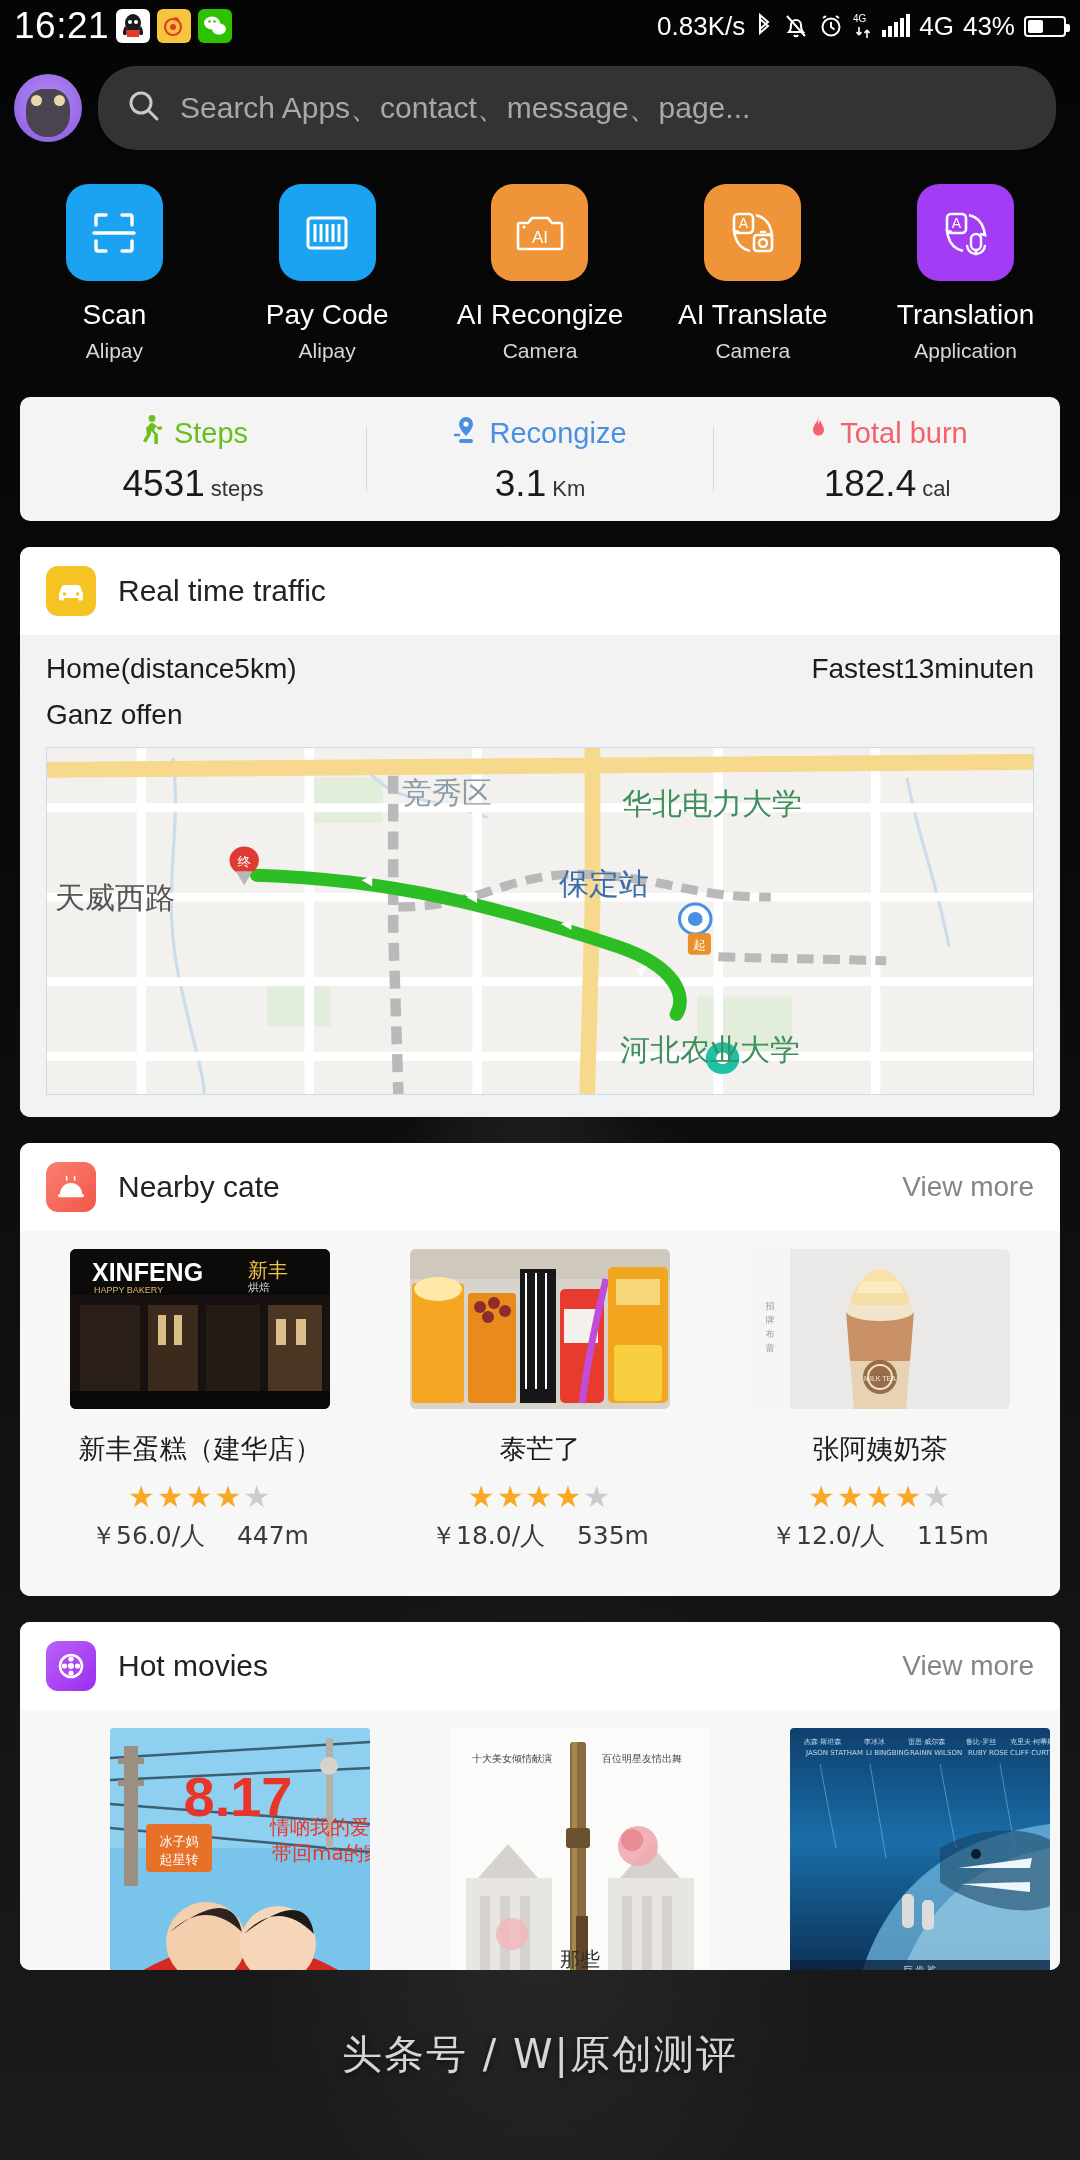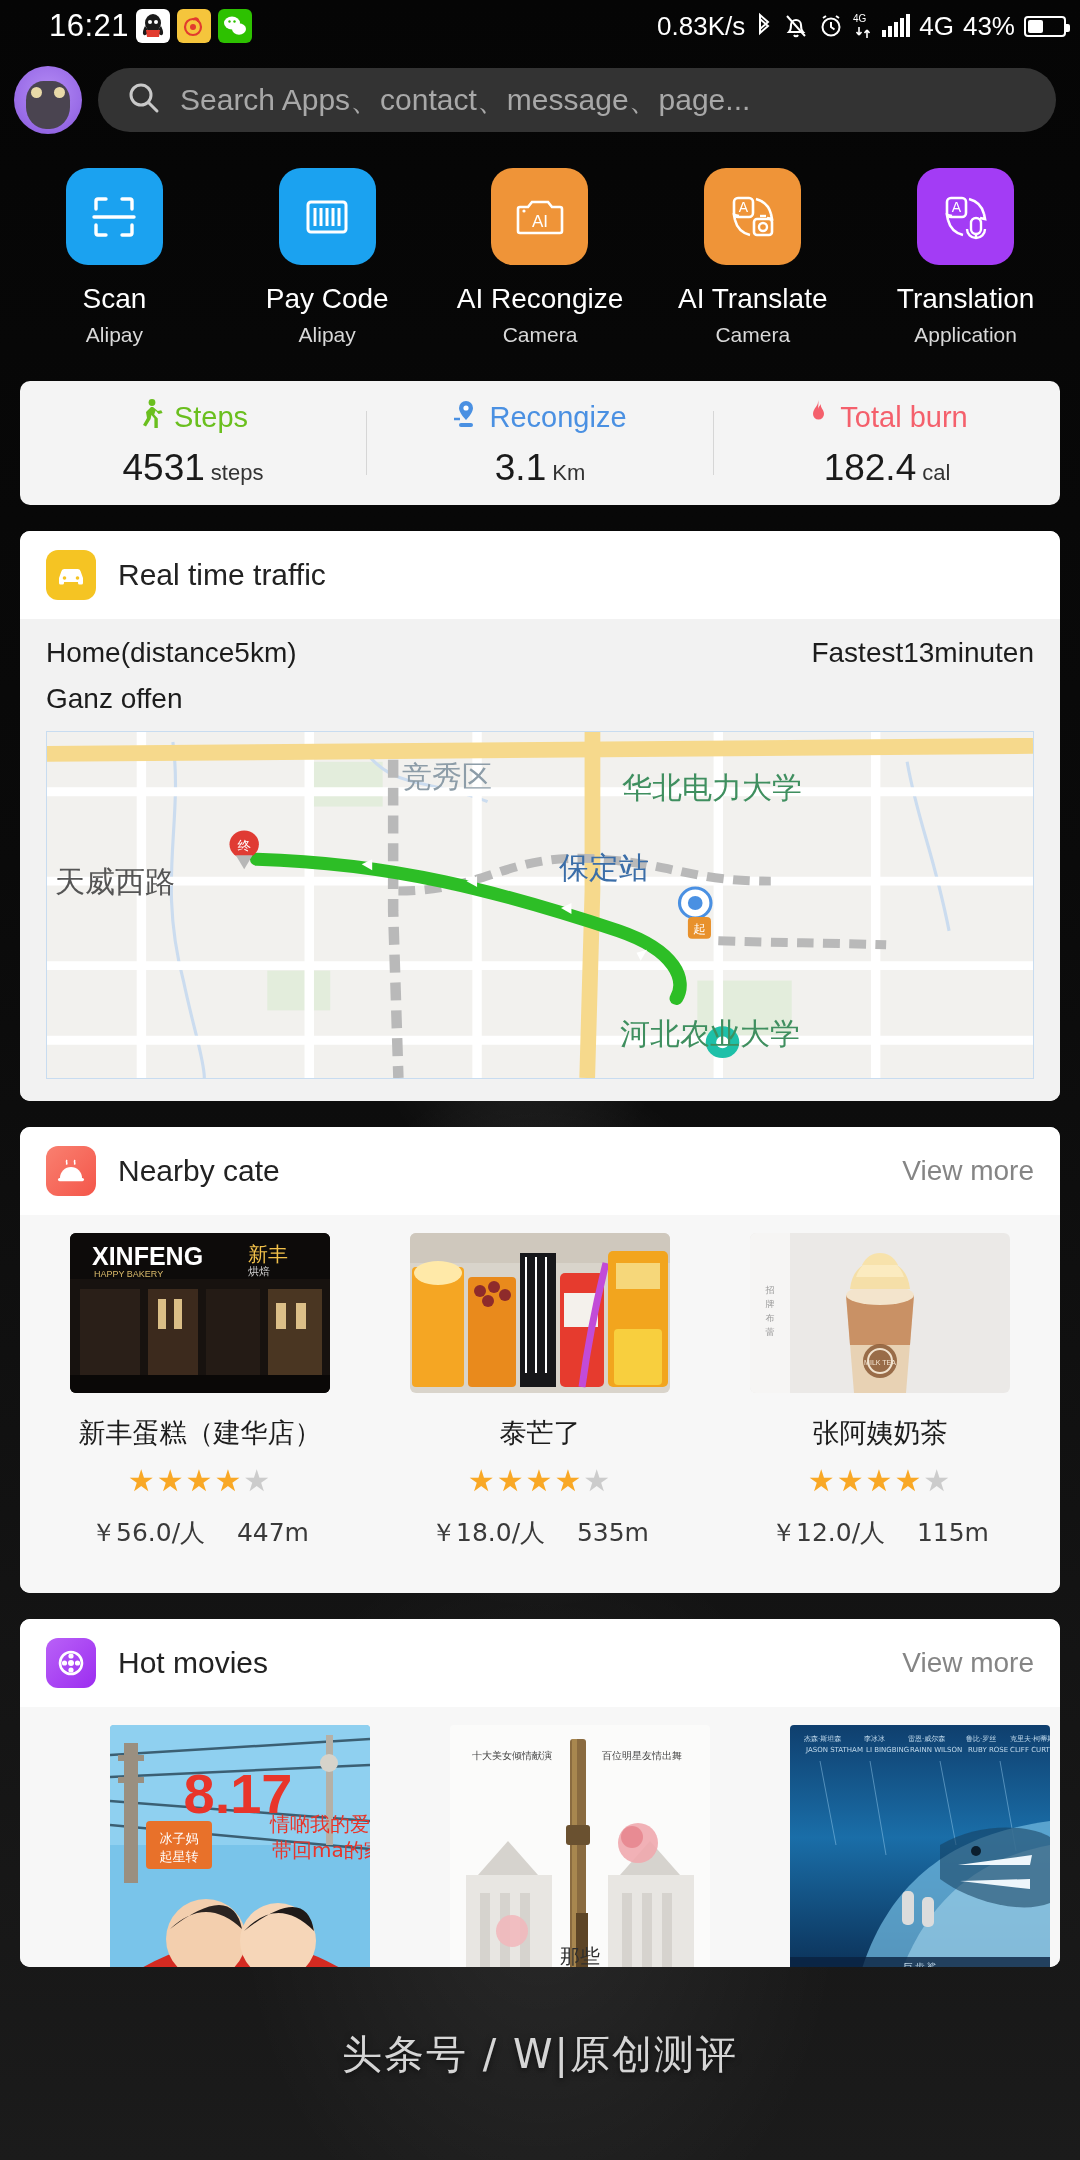--- a/index.html
+++ b/index.html
@@ -21,21 +21,21 @@
       linear-gradient(180deg,#050505 0%, #0a0a0a 40%, #121212 70%, #1b1b1b 100%);
   }
 
   
   #statusbar {
     position:relative; height:52px; width:100%;
     display:flex; align-items:center; color:#fff;
     padding:0 14px; font-size:27px;
   }
   #sb-left { display:flex; align-items:center; gap:7px; }
-  .sb-clock { font-size:31px; letter-spacing:.5px;margin-left:35px; }
+  .sb-clock { font-size:37px; letter-spacing:.5px; }
   .appicon { width:34px; height:34px; border-radius:6px; display:flex; align-items:center; justify-content:center; font-size:20px; }
   .ic-qq { background:#fff; }
   .ic-wb { background:#f5c53c; }
   .ic-wx { background:#2dc100; }
   #sb-right { margin-left:auto; display:flex; align-items:center; gap:9px; font-size:26px; }
   .sb-ico { display:flex; align-items:center; }
   .bars { display:flex; align-items:flex-end; gap:2px; height:22px; }
   .bars i { width:4px; background:#fff; display:block; }
   .bat { width:42px; height:21px; border:2px solid #fff; border-radius:4px; position:relative; display:flex; align-items:center; padding:2px; }
   .bat::after { content:""; position:absolute; right:-6px; top:6px; width:4px; height:8px; background:#fff; border-radius:0 2px 2px 0; }
@@ -47,21 +47,21 @@
     width:68px; height:68px; border-radius:50%;
     background:radial-gradient(circle at 50% 40%, #b58cf5 0%, #9b6ee8 60%, #8457d8 100%);
     display:flex; align-items:center; justify-content:center; overflow:hidden;
   }
   .avatar .head { width:44px; height:48px; background:#4a4450; border-radius:40% 40% 46% 46%; position:relative; margin-top:10px; }
   .avatar .head::before, .avatar .head::after {
     content:""; position:absolute; top:6px; width:11px; height:11px; background:#e8d9a8; border-radius:50%;
   }
   .avatar .head::before { left:5px; } .avatar .head::after { right:5px; }
   .searchbar {
-    flex:1; height:64px; background:#333333; border-radius:38px;
+    flex:1; height:84px; background:#333333; border-radius:38px;
     display:flex; align-items:center; gap:18px; padding:0 28px;
   }
   .searchbar .txt { color:#a8a8a8; font-size:30px; white-space:nowrap; overflow:hidden; }
 
   
   #shortcuts { position:relative; display:flex; padding:34px 8px 0; }
   .shortcut { flex:1; display:flex; flex-direction:column; align-items:center; }
   .sc-tile { width:97px; height:97px; border-radius:22px; display:flex; align-items:center; justify-content:center; }
   .sc-blue { background:#1ba2f0; }
   .sc-orange { background:#ef9438; }
@@ -97,21 +97,21 @@
   .mlabel { position:absolute; font-size:30px; white-space:nowrap; font-family:"DejaVu Sans", sans-serif; }
 
   
   #foodcard { margin-top:26px; background:#fff; }
   .food-body { background:#f7f7f7; display:flex; padding:18px 10px 44px; }
   .food-item { flex:1; display:flex; flex-direction:column; align-items:center; }
   .food-thumb { width:260px; height:160px; border-radius:6px; overflow:hidden; position:relative; }
   .food-name { font-size:27px; color:#1c1c1c; margin-top:22px; white-space:nowrap; font-family:"DejaVu Sans", sans-serif; }
   .stars { margin-top:12px; font-size:30px; letter-spacing:2px; }
   .star-on { color:#f9a825; } .star-off { color:#cccccc; }
-  .food-meta { font-size:25px; color:#3a3a3a; margin-top:18px; font-family:"DejaVu Sans", sans-serif; }
+  .food-meta { font-size:25px; color:#3a3a3a; margin-top:5px; font-family:"DejaVu Sans", sans-serif; }
 
   
   #moviecard { margin-top:26px; background:#fff; }
   .movie-body { background:#f7f7f7; display:flex; padding:18px 10px 0; height:260px; }
   .movie-item { flex:1; display:flex; justify-content:flex-end; }
   .poster { width:260px; height:250px; border-radius:4px; overflow:hidden; position:relative; }
 
   
   #watermark {
     position:absolute; left:0; right:0; bottom:78px; text-align:center;

